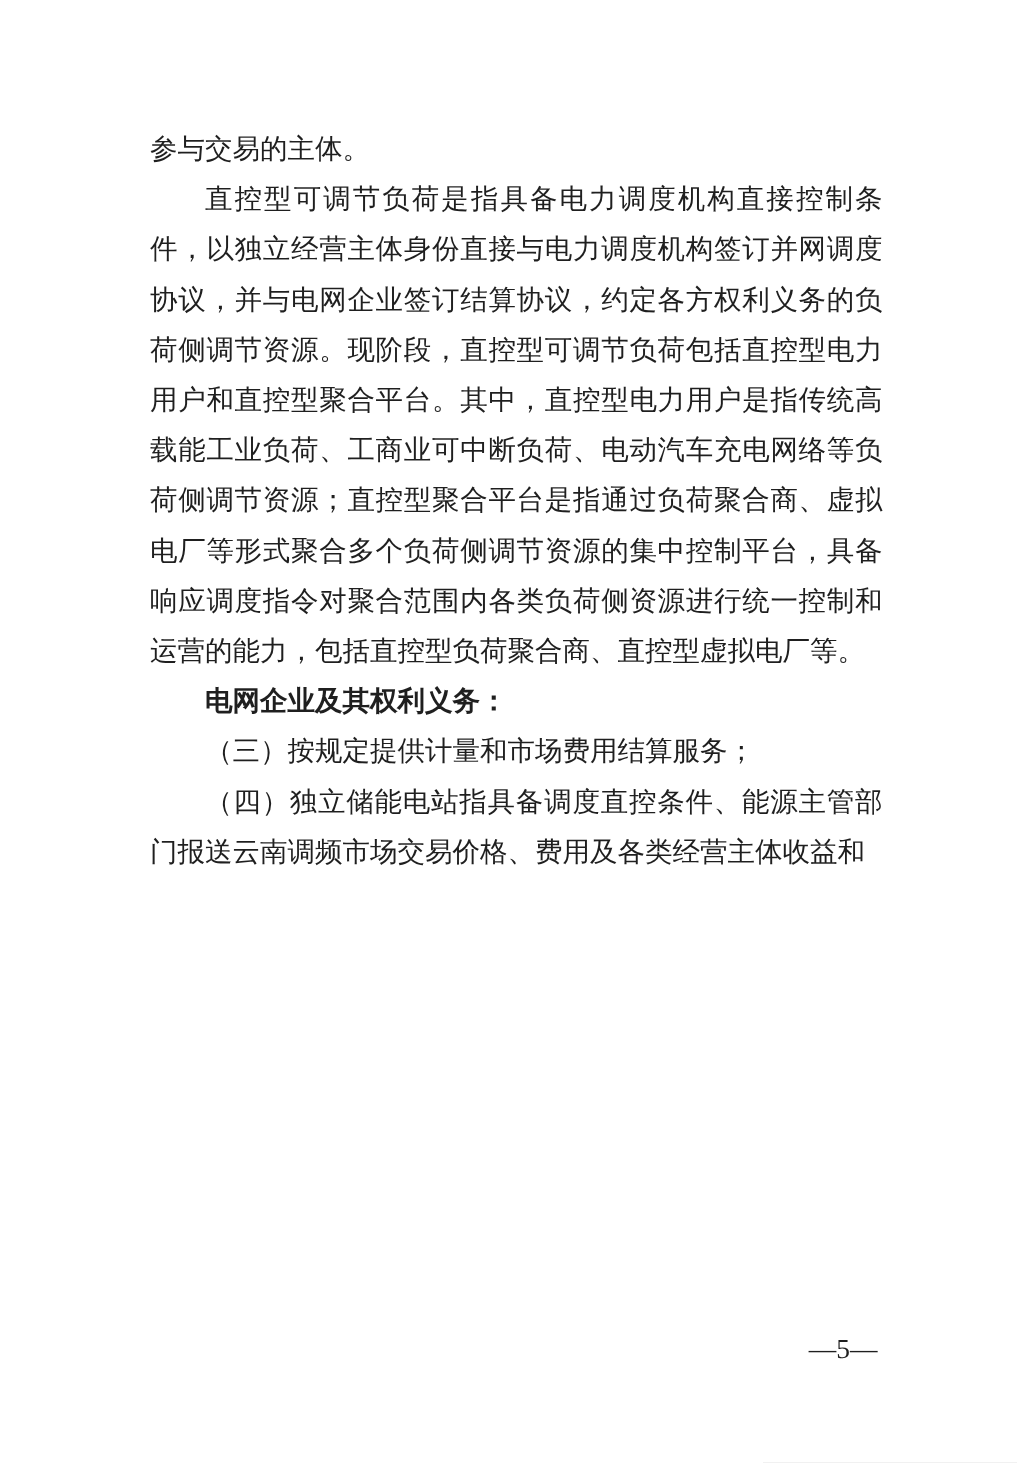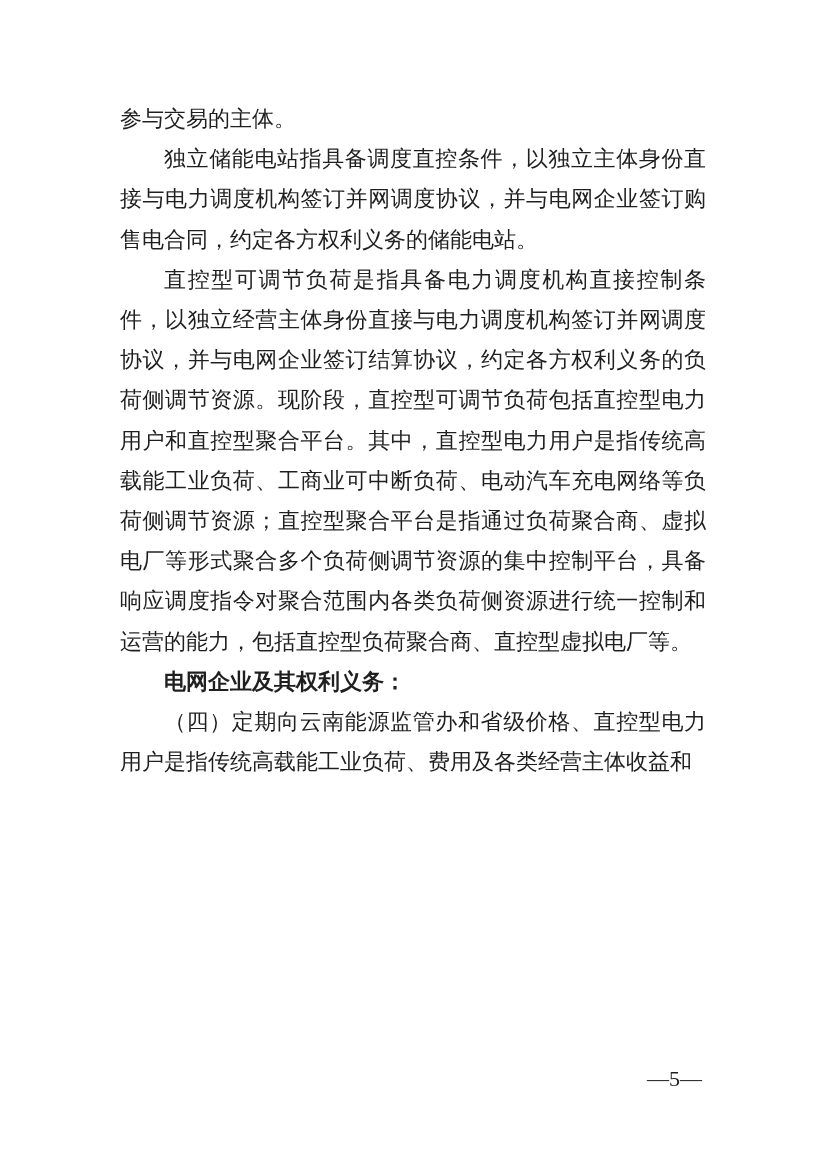--- a/index.html
+++ b/index.html
@@ -52,21 +52,21 @@
     line-height: 26px;
     color: #1f1f1f;
   }
 </style>
 </head>
 <body>
 
 <div class="page">
   <div class="content" id="paragraphs">
       <p class="para no-indent"><span class="run-normal">参与交易的主体。</span></p>
-      <p class="para"><span class="run-normal">独立储能电站指具备调度直控条件，以独立主体身份直接与电力调度机构签订并网调度协议，并与电网企业签订购售电合同，约定各方权利义务的储能电站。</span></p>
       <p class="para"><span class="run-normal">直控型可调节负荷是指具备电力调度机构直接控制条件，以独立经营主体身份直接与电力调度机构签订并网调度协议，并与电网企业签订结算协议，约定各方权利义务的负荷侧调节资源。现阶段，直控型可调节负荷包括直控型电力用户和直控型聚合平台。其中，直控型电力用户是指传统高载能工业负荷、工商业可中断负荷、电动汽车充电网络等负荷侧调节资源；直控型聚合平台是指通过负荷聚合商、虚拟电厂等形式聚合多个负荷侧调节资源的集中控制平台，具备响应调度指令对聚合范围内各类负荷侧资源进行统一控制和运营的能力，包括直控型负荷聚合商、直控型虚拟电厂等。</span></p>
       <p class="para"><span class="run-bold">电网企业及其权利义务：</span></p>
-      <p class="para"><span class="run-normal">（四）定期向云南能源监管办和省级价格、直控型电力用户是指传统高载能工业负荷、费用及各类经营主体收益和</span></p>
+      <p class="para"><span class="run-normal">（三）按规定提供计量和市场费用结算服务；</span></p>
+      <p class="para"><span class="run-normal">（四）独立储能电站指具备调度直控条件、能源主管部门报送云南调频市场交易价格、费用及各类经营主体收益和</span></p>
     </div>
   <div class="footer">
     <span>—5—</span>
   </div>
 </div>
 
 </body></html>

